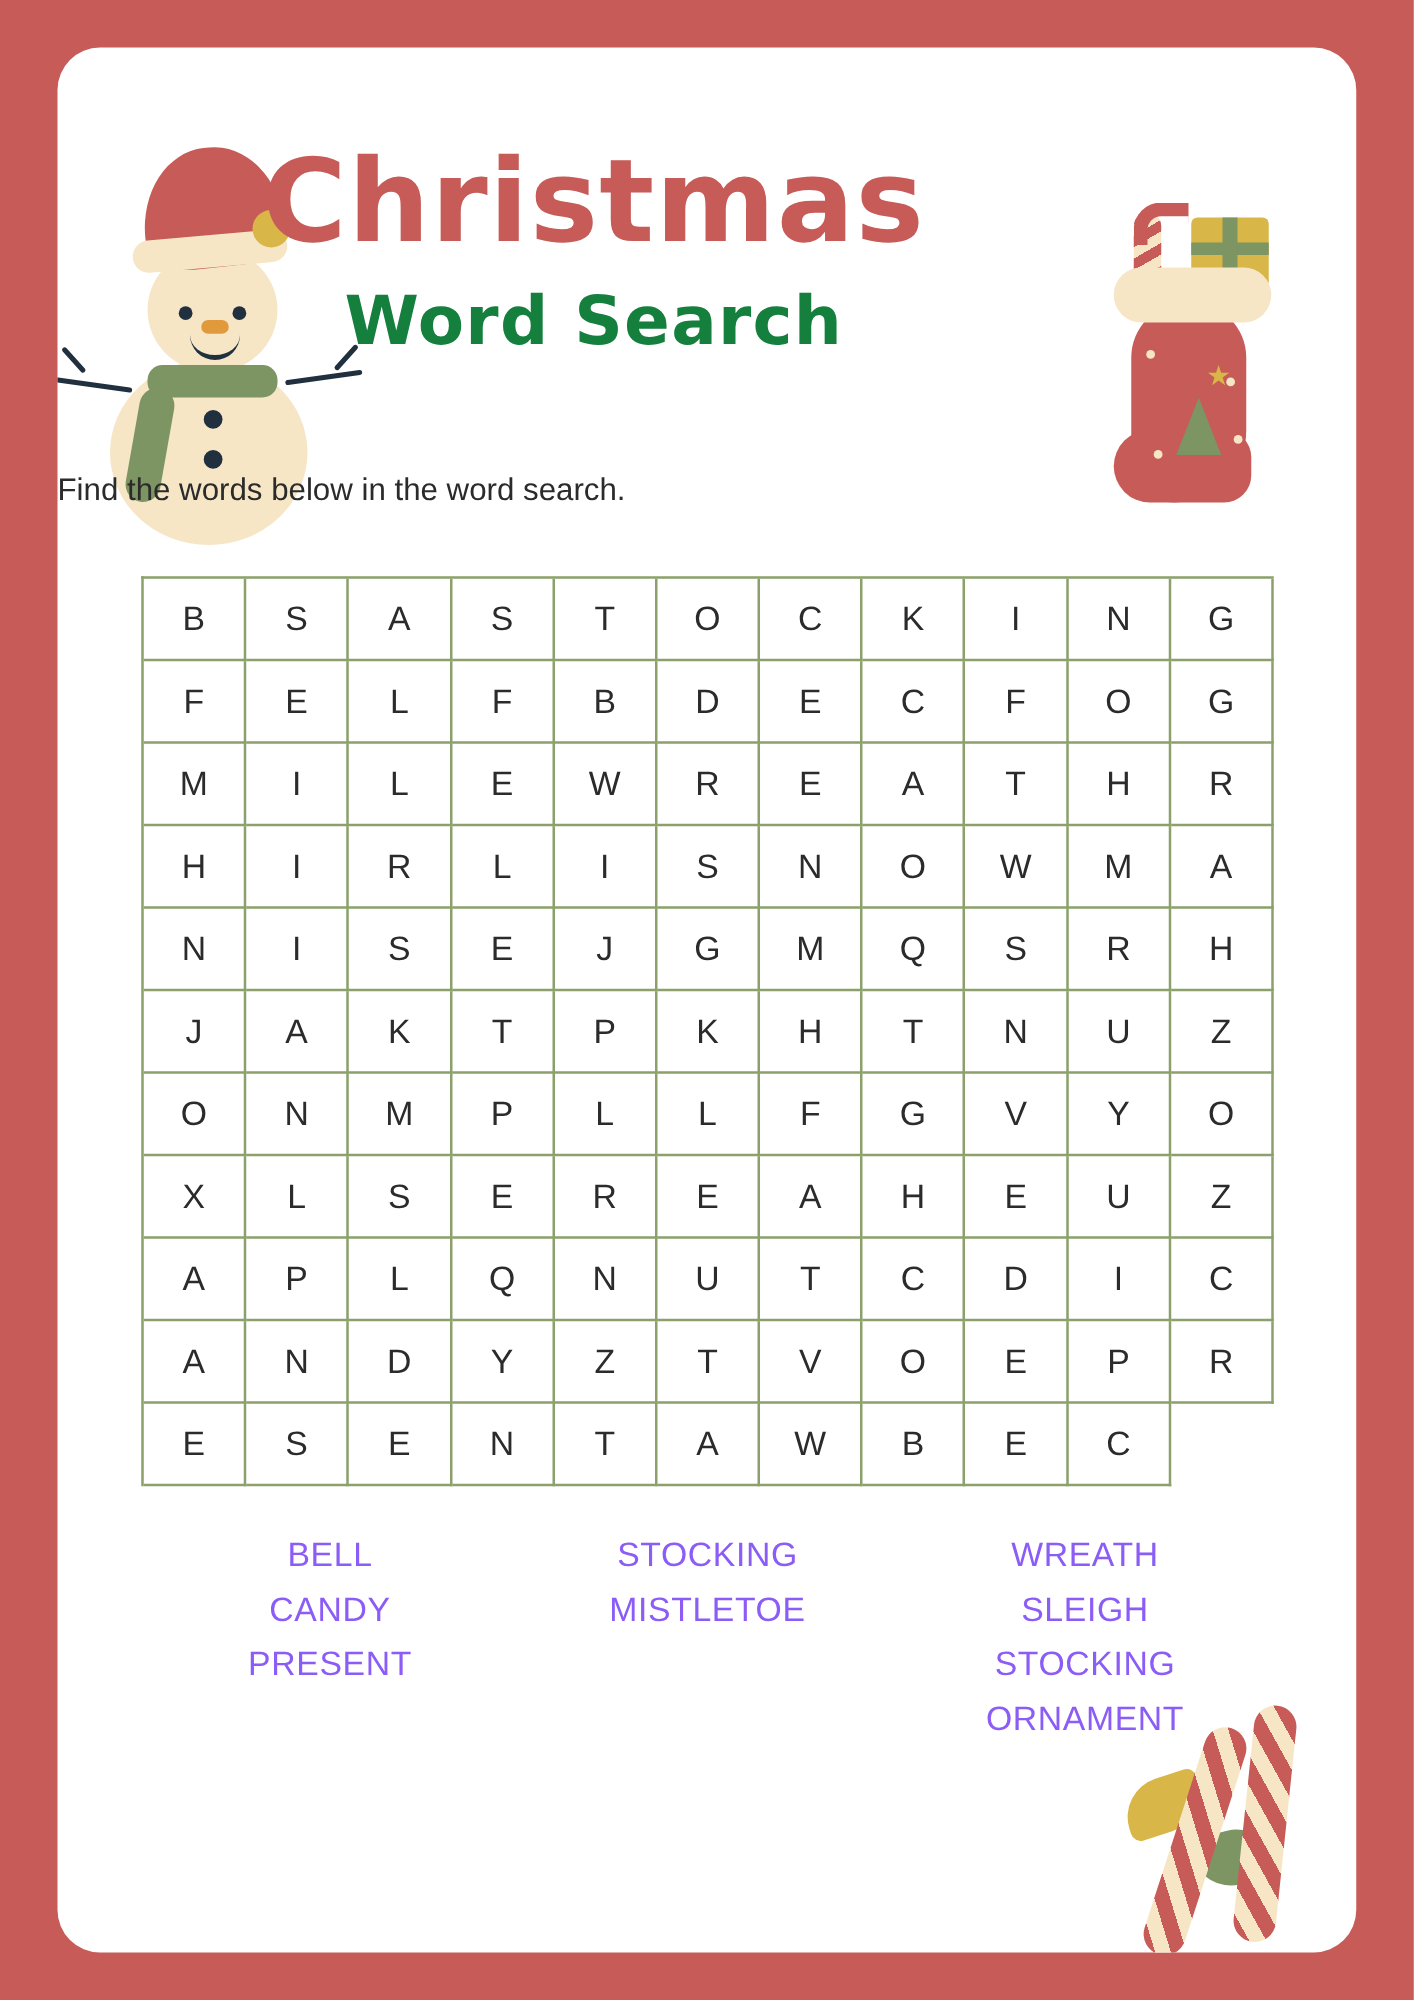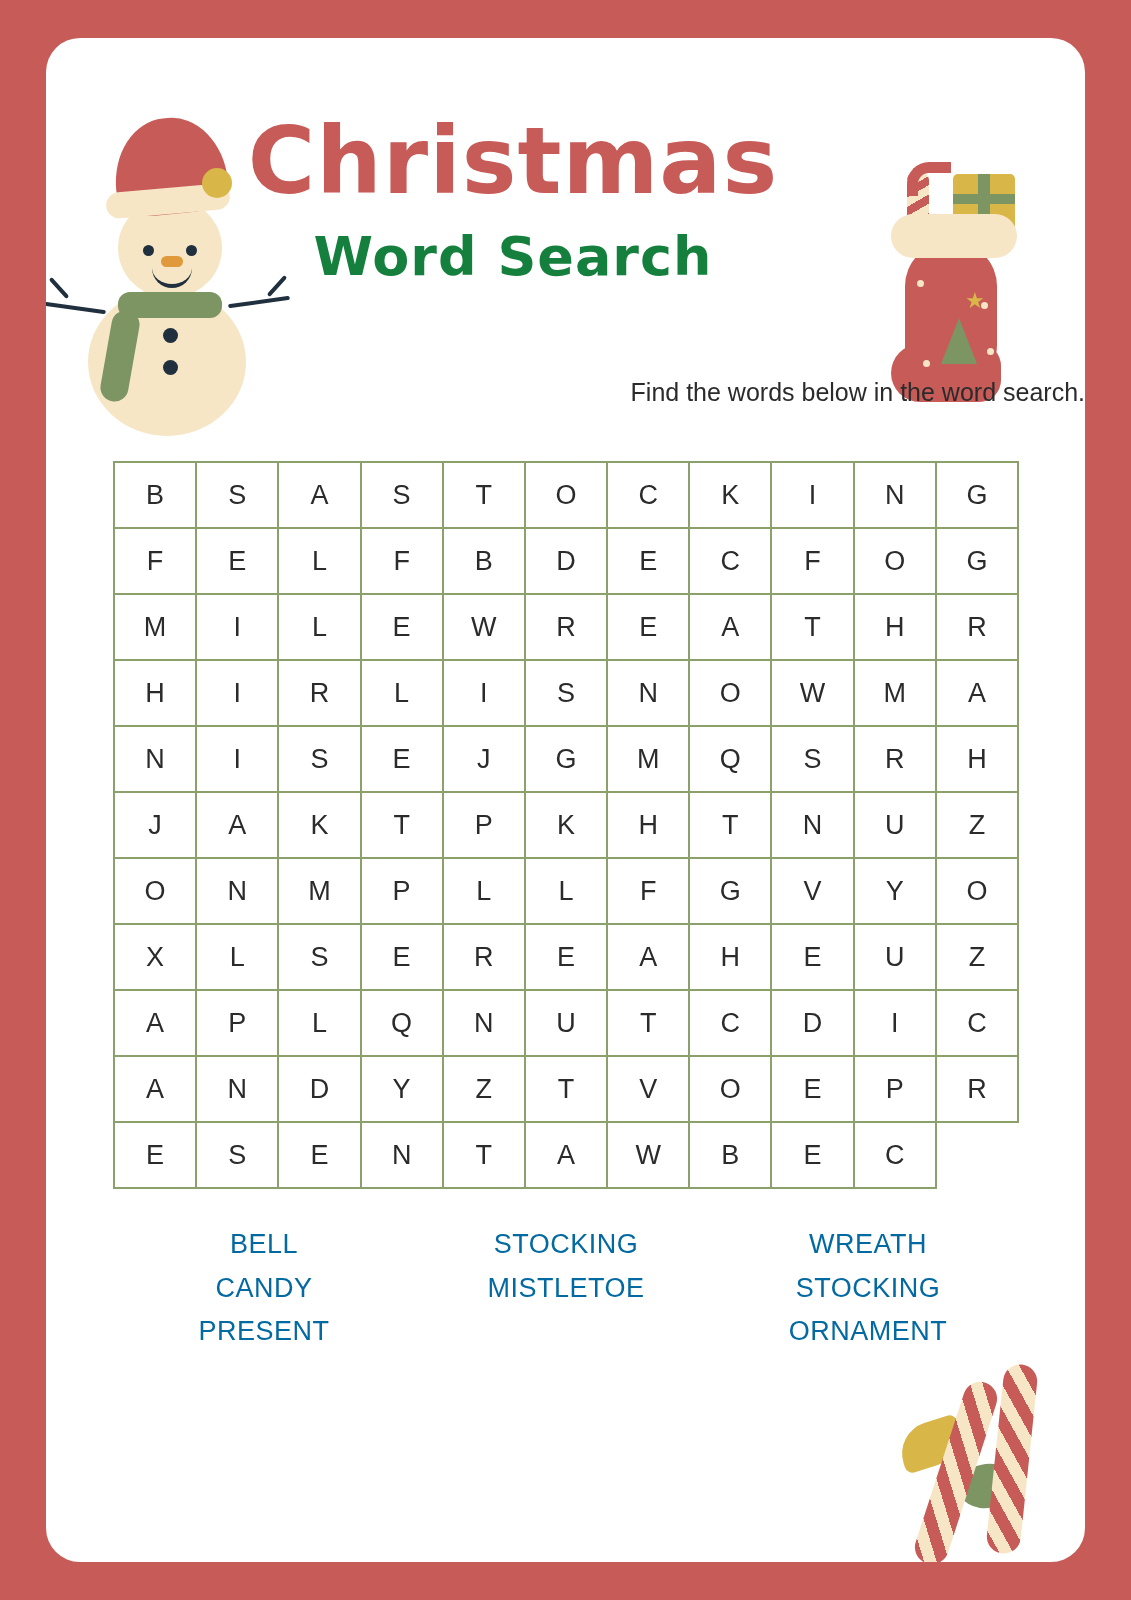--- a/index.html
+++ b/index.html
@@ -24,21 +24,20 @@
     overflow: hidden;
   }
 
   
   .title-block {
     position: absolute;
     left: 0;
     top: 78px;
     width: 858px;
     text-align: center;
-    margin-left: 38px;
   }
   .title-main {
     font-family: "DejaVu Sans", sans-serif;
     font-size: 92px;
     font-weight: bold;
     color: #c75b58;
     letter-spacing: 1px;
     line-height: 1;
     margin: 0;
   }
@@ -49,21 +48,21 @@
     color: #15803d;
     letter-spacing: 1px;
     line-height: 1;
     margin: 22px 0 0 0;
   }
   .instructions {
     position: absolute;
     top: 340px;
     left: 0;
     width: 1039px;
-    text-align: right;
+    text-align: left;
     font-size: 25px;
     color: #2b2b2b;
   }
 
   
   .snowman {
     position: absolute;
     left: -20px;
     top: 22px;
     width: 280px;
@@ -350,21 +349,21 @@
     width: 906px;
     display: flex;
     justify-content: space-around;
   }
   .word-col {
     text-align: center;
     min-width: 230px;
   }
   .word {
     font-size: 27px;
-    color: #0369a1;
+    color: #8b5cf6;
     line-height: 1.62;
     letter-spacing: 0.5px;
   }
 </style>
 </head>
 <body>
 
 <div class="page">
 
   <div class="snowman">
@@ -539,20 +538,21 @@
         <div class="word">BELL</div>
         <div class="word">CANDY</div>
         <div class="word">PRESENT</div>
       </div>
       <div class="word-col">
         <div class="word">STOCKING</div>
         <div class="word">MISTLETOE</div>
       </div>
       <div class="word-col">
         <div class="word">WREATH</div>
+        <div class="word">SLEIGH</div>
         <div class="word">STOCKING</div>
         <div class="word">ORNAMENT</div>
       </div>
     </div>
 
   <div class="candy-art">
     <div class="bow-l"></div>
     <div class="bow-r"></div>
     <div class="cc c1"></div>
     <div class="cc c2"></div>

